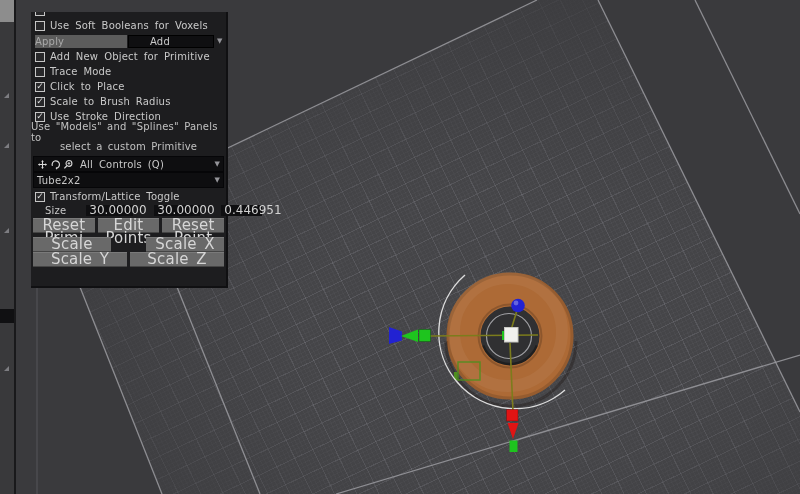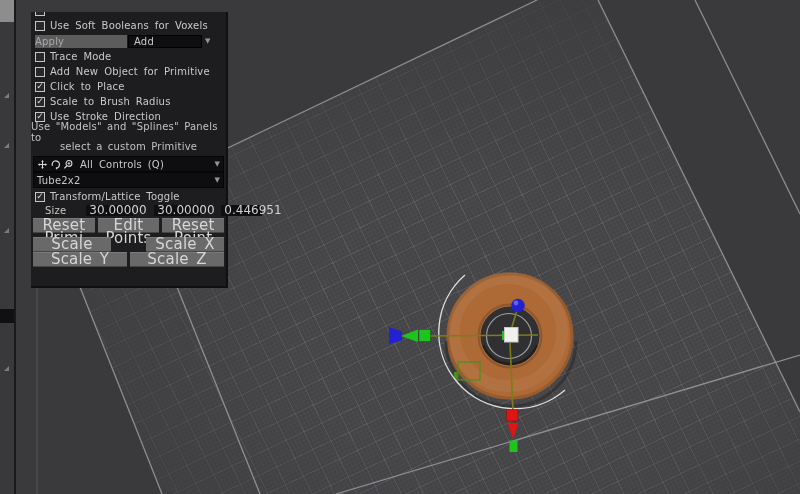--- a/index.html
+++ b/index.html
@@ -38,22 +38,22 @@
     border-right:2px solid #101012;border-bottom:2px solid #101012;box-sizing:border-box;
     color:#c9c9c9;font-size:10px;word-spacing:2.5px;letter-spacing:.2px;display:flex;flex-direction:column;margin-left:16px;}
   .prow{display:flex;align-items:center;flex:0 0 auto;}
   .h15{height:15px;} .h16{height:16px;} .h14{height:14px;} .h13{height:13px;gap:20px;}
   .cb{box-sizing:border-box;width:10px;height:10px;border:1px solid #c6c6c6;background:#28282a;
     margin:0 5px 0 4px;display:flex;align-items:center;justify-content:center;flex:0 0 auto;}
   .tick{font-size:9px;line-height:8px;color:#dedede;margin-top:-1px;}
   .cb-cut{box-sizing:border-box;width:10px;height:4px;border:1px solid #c6c6c6;border-top:none;background:#28282a;margin-left:4px;}
   .sliver{height:6px;align-items:flex-start;}
   .apply-btn{width:92px;height:13px;background:#5c5c5c;color:#a9a9a9;line-height:13px;margin-left:4px;}
-  .add-dd{box-sizing:border-box;width:74px;height:13px;background:#0f0f11;border:1px solid #000;
-    color:#c9c9c9;line-height:11px;padding-left:5px;margin-left:1px;}
+  .add-dd{box-sizing:border-box;width:86px;height:13px;background:#0f0f11;border:1px solid #000;
+    color:#c9c9c9;line-height:11px;padding-left:21px;margin-left:1px;}
   .dda{color:#95959a;font-size:7px;margin-left:3px;flex:0 0 auto;}
   .dd-row{box-sizing:border-box;background:#0e0e10;border:1px solid #060608;margin:0 2px;padding:0 3px;}
   .dd-row .lbl{margin-left:4px;}
   .dd-row .spacer{flex:1;}
   .info{justify-content:center;color:#c2c2c2;word-spacing:2px;}
   .size-lbl{margin-left:14px;width:28px;}
   .num{box-sizing:border-box;height:11px;background:#0f0f11;color:#d2d2d2;font-size:12px;letter-spacing:0;
     word-spacing:0;line-height:11px;padding-left:3px;margin-right:1px;}
   .pbtn{background:#696969;color:#d6d6d6;font-size:15px;height:13px;line-height:13px;text-align:center;
     border-top:1px solid #7a7a7a;border-bottom:1px solid #454545;box-sizing:content-box;}
@@ -133,26 +133,26 @@
     </div>
 
     <div class="prow h16">
       <span class="apply-btn">Apply</span>
       <span class="add-dd">Add</span>
       <span class="dda">▼</span>
     </div>
 
     <div class="prow h15">
       <span class="cb"></span>
+      <span>Add New Object for Primitive</span>
+    </div>
+
+    <div class="prow h15">
+      <span class="cb"></span>
       <span>Trace Mode</span>
-    </div>
-
-    <div class="prow h15">
-      <span class="cb"></span>
-      <span>Add New Object for Primitive</span>
     </div>
 
     <div class="prow h15">
       <span class="cb">
           <span class="tick">✓</span>
         </span>
       <span>Click to Place</span>
     </div>
 
     <div class="prow h15">

